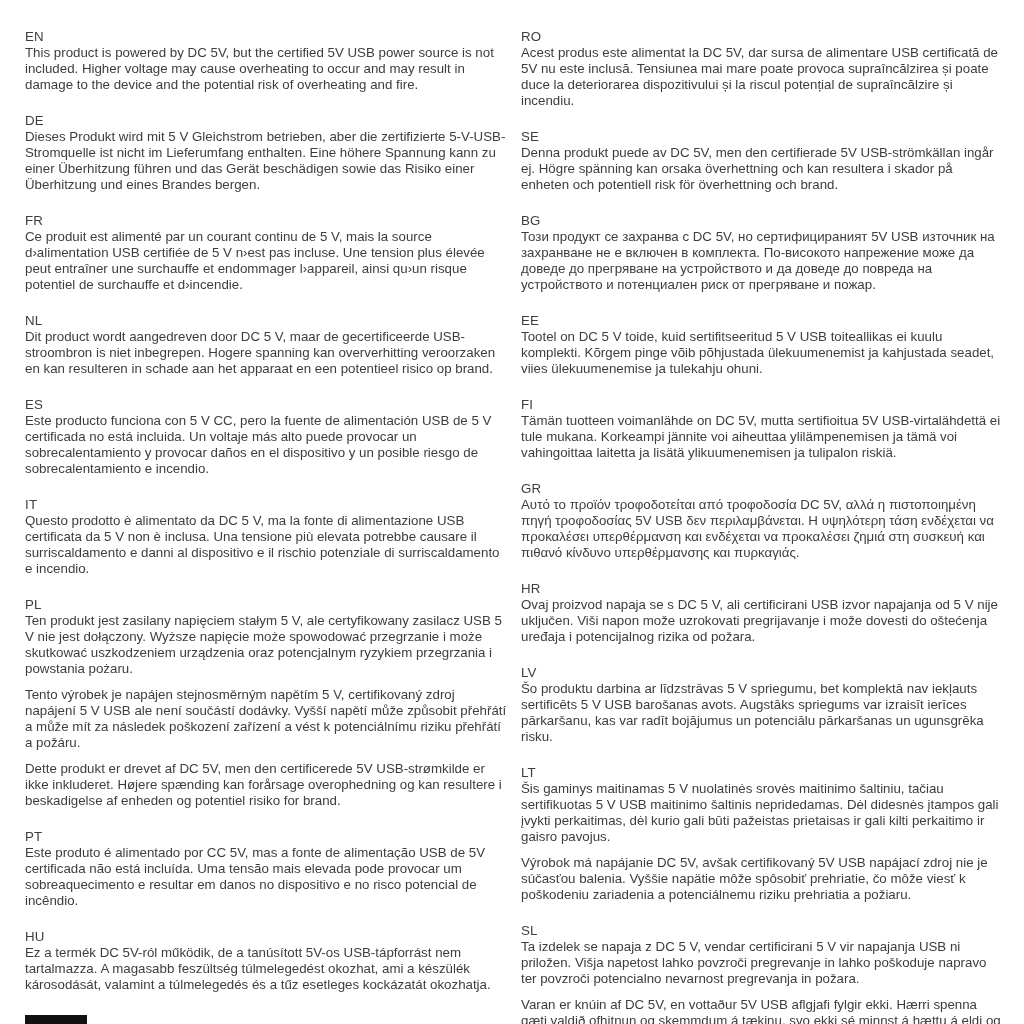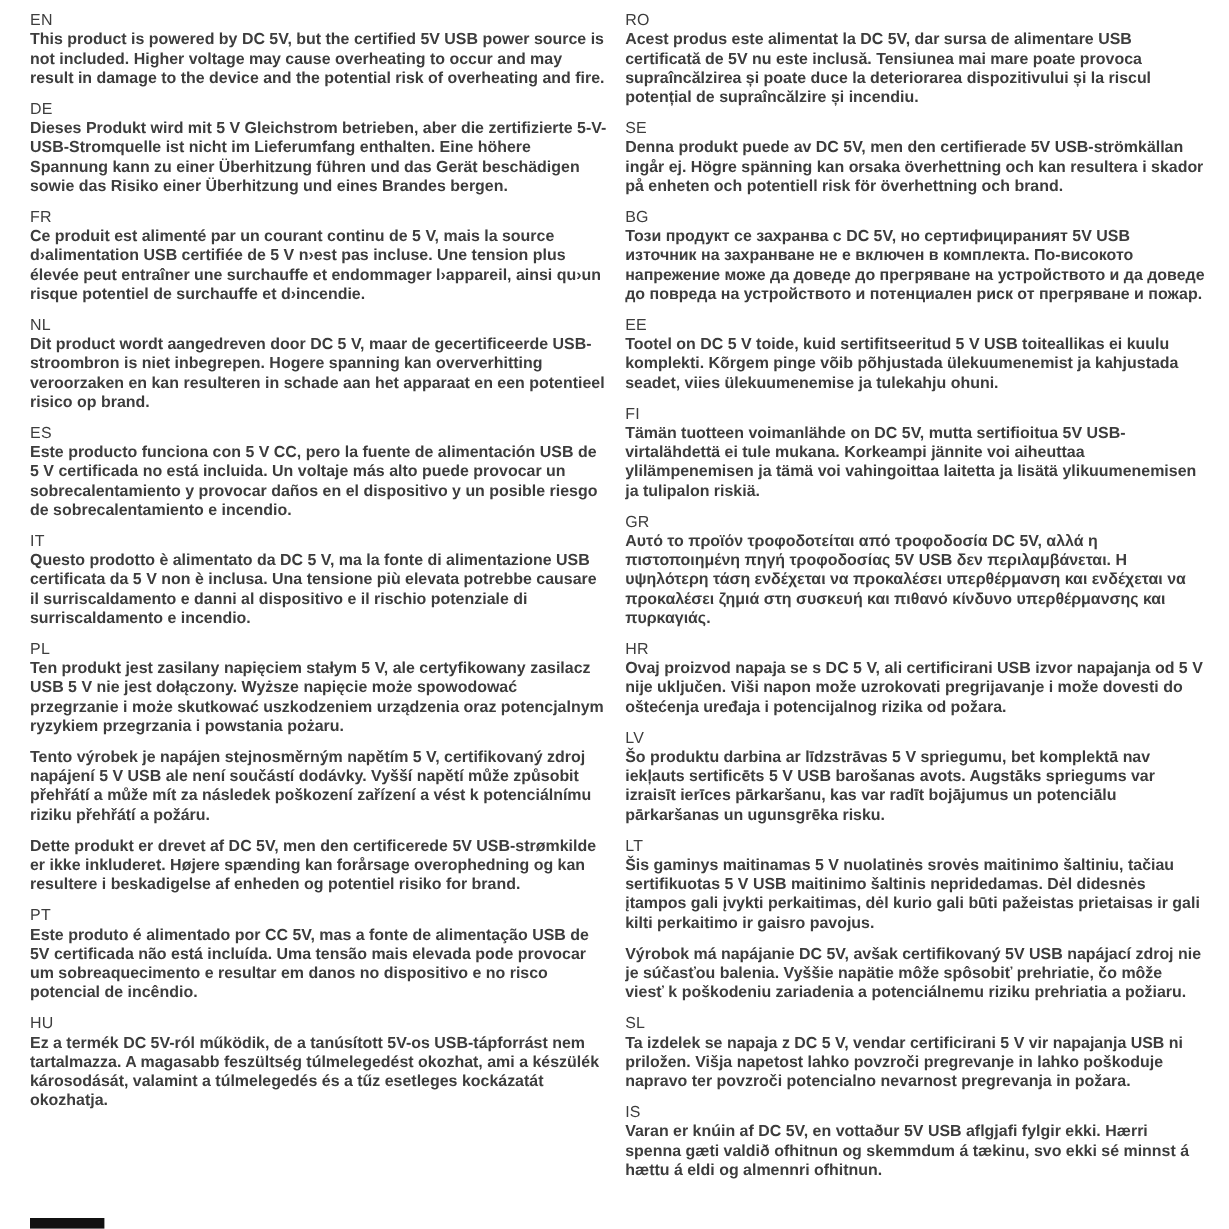--- a/index.html
+++ b/index.html
@@ -28,24 +28,25 @@
     flex: 0 0 483px;
   }
   .lang-block {
     margin-bottom: 10px;
   }
   .lang-code {
     font-size: 13.3px;
     font-weight: 400;
     line-height: 16px;
     letter-spacing: 0.2px;
+    margin-top: 20px;
   }
   .lang-text {
     font-size: 13.3px;
-    font-weight: 700;
+    font-weight: 400;
     line-height: 16px;
   }
   .bottom-left-bar {
     position: absolute;
     left: 25px;
     bottom: 0;
     width: 62px;
     height: 9px;
     background: #111111;
   }
@@ -139,21 +140,20 @@
         <p class="lang-text">Šis gaminys maitinamas 5 V nuolatinės srovės maitinimo šaltiniu, tačiau sertifikuotas 5 V USB maitinimo šaltinis nepridedamas. Dėl didesnės įtampos gali įvykti perkaitimas, dėl kurio gali būti pažeistas prietaisas ir gali kilti perkaitimo ir gaisro pavojus.</p>
       </section>
       <section class="lang-block">
         <p class="lang-text">Výrobok má napájanie DC 5V, avšak certifikovaný 5V USB napájací zdroj nie je súčasťou balenia. Vyššie napätie môže spôsobiť prehriatie, čo môže viesť k poškodeniu zariadenia a potenciálnemu riziku prehriatia a požiaru.</p>
       </section>
       <section class="lang-block">
         <h2 class="lang-code">SL</h2>
         <p class="lang-text">Ta izdelek se napaja z DC 5 V, vendar certificirani 5 V vir napajanja USB ni priložen. Višja napetost lahko povzroči pregrevanje in lahko poškoduje napravo ter povzroči potencialno nevarnost pregrevanja in požara.</p>
       </section>
       <section class="lang-block">
-        <h2 class="lang-code">IS</h2>
         <p class="lang-text">Varan er knúin af DC 5V, en vottaður 5V USB aflgjafi fylgir ekki. Hærri spenna gæti valdið ofhitnun og skemmdum á tækinu, svo ekki sé minnst á hættu á eldi og almennri ofhitnun.</p>
       </section>
     </div>
 
   </div>
 
   <div class="bottom-left-bar"></div>
 </div>
 
 </body></html>

